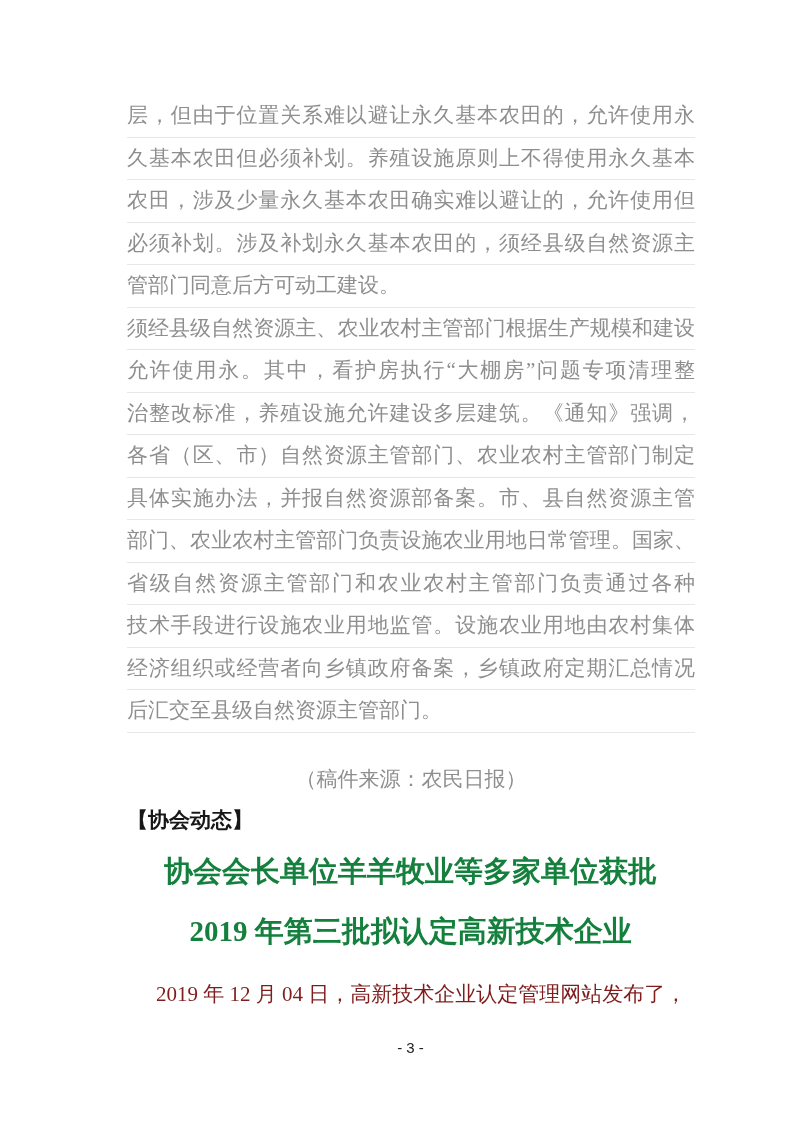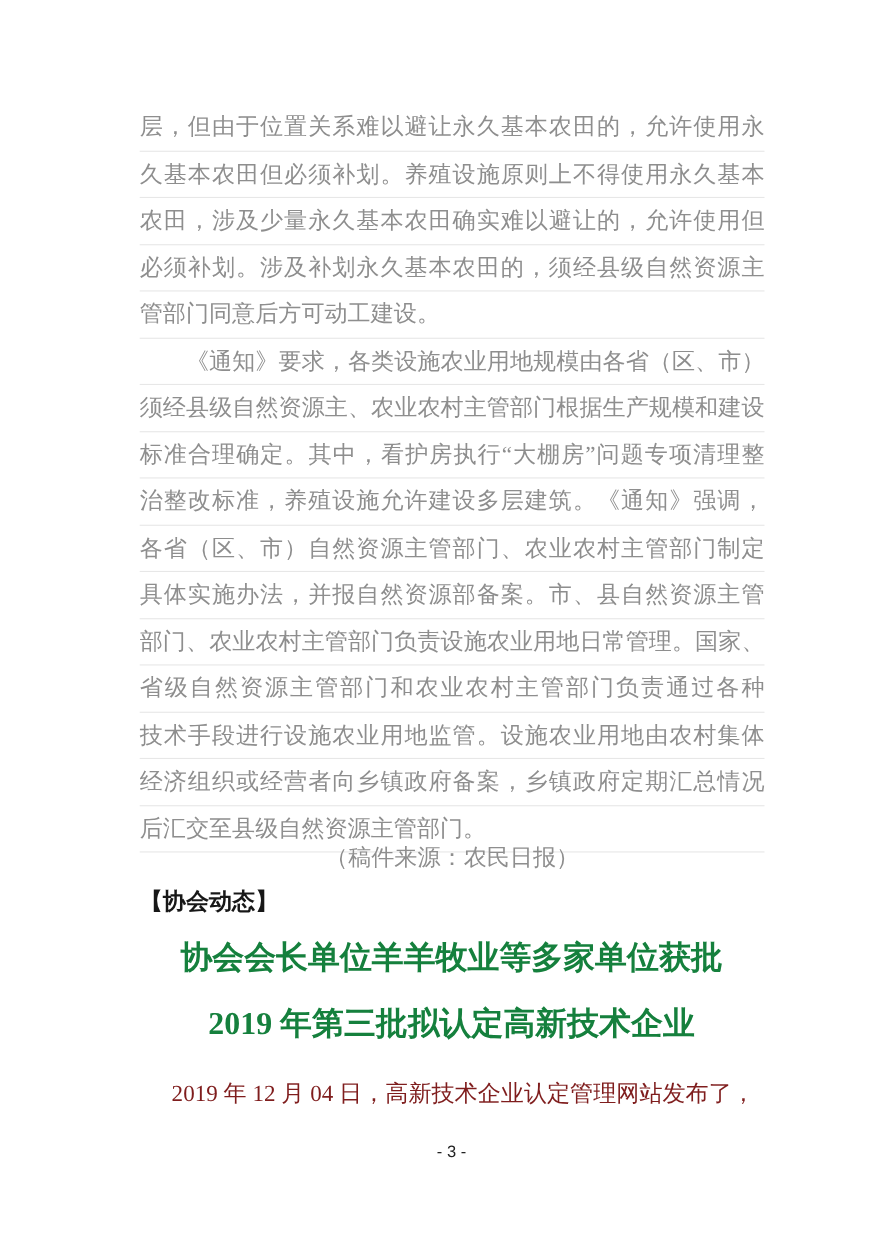--- a/index.html
+++ b/index.html
@@ -119,23 +119,22 @@
 
     <div>
       <div class="bl fill">层，但由于位置关系难以避让永久基本农田的，允许使用永</div>
       <div class="bl fill">久基本农田但必须补划。养殖设施原则上不得使用永久基本</div>
       <div class="bl fill">农田，涉及少量永久基本农田确实难以避让的，允许使用但</div>
       <div class="bl fill">必须补划。涉及补划永久基本农田的，须经县级自然资源主</div>
       <div class="bl last">管部门同意后方可动工建设。</div>
     </div>
 
     <div>
-      <div class="bl fill ind">《通知》要求，各类设施农业用地规模由各省（区、市）</div>
       <div class="bl fill">须经县级自然资源主、农业农村主管部门根据生产规模和建设</div>
-      <div class="bl fill">标准合理确定。其中，看护房执行“大棚房”问题专项清理整</div>
+      <div class="bl fill">允许使用永。其中，看护房执行“大棚房”问题专项清理整</div>
       <div class="bl fill">治整改标准，养殖设施允许建设多层建筑。《通知》强调，</div>
       <div class="bl fill">各省（区、市）自然资源主管部门、农业农村主管部门制定</div>
       <div class="bl fill">具体实施办法，并报自然资源部备案。市、县自然资源主管</div>
       <div class="bl fill">部门、农业农村主管部门负责设施农业用地日常管理。国家、</div>
       <div class="bl fill">省级自然资源主管部门和农业农村主管部门负责通过各种</div>
       <div class="bl fill">技术手段进行设施农业用地监管。设施农业用地由农村集体</div>
       <div class="bl fill">经济组织或经营者向乡镇政府备案，乡镇政府定期汇总情况</div>
       <div class="bl last">后汇交至县级自然资源主管部门。</div>
     </div>
   </div>

